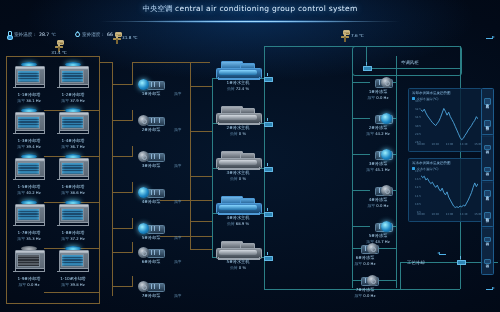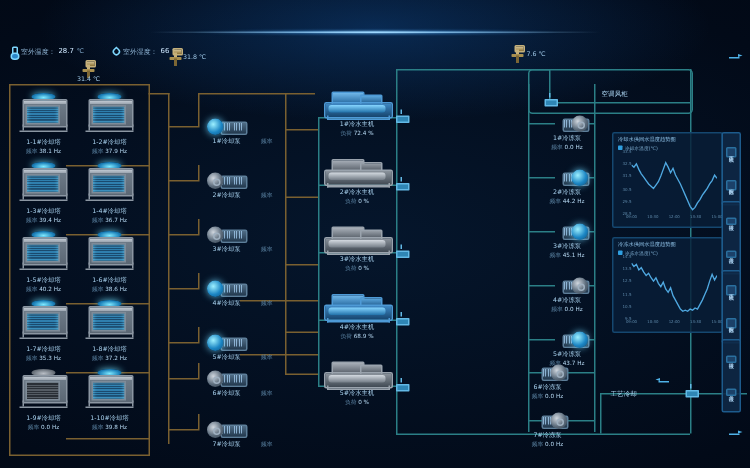--- a/index.html
+++ b/index.html
@@ -144,20 +144,26 @@
   .arrow::after{content:"";position:absolute;right:0;top:.4px;border-left:3px solid #4fb2e8;
         border-top:1.6px solid transparent;border-bottom:1.6px solid transparent;}
   .arrow.left::before{left:2px;}
   .arrow.left::after{right:auto;left:0;border-left:none;border-right:3px solid #4fb2e8;}
 </style>
 </head>
 <body>
 
 <div id="app">
 
+  <div class="hdr">
+    <div class="hdr-title">
+      <span class="cn">中央空调</span>
+      <span>central air conditioning group control system</span>
+    </div>
+  </div>
   <div class="hdr-glow"></div>
   <div class="hdr-line"></div>
 
   <div class="status">
     <div class="st-item">
       <span class="st-ico thermo"></span>
       <span>室外温度：</span>
       <span class="st-val">28.7</span>
       <span class="st-unit">℃</span>
     </div>

